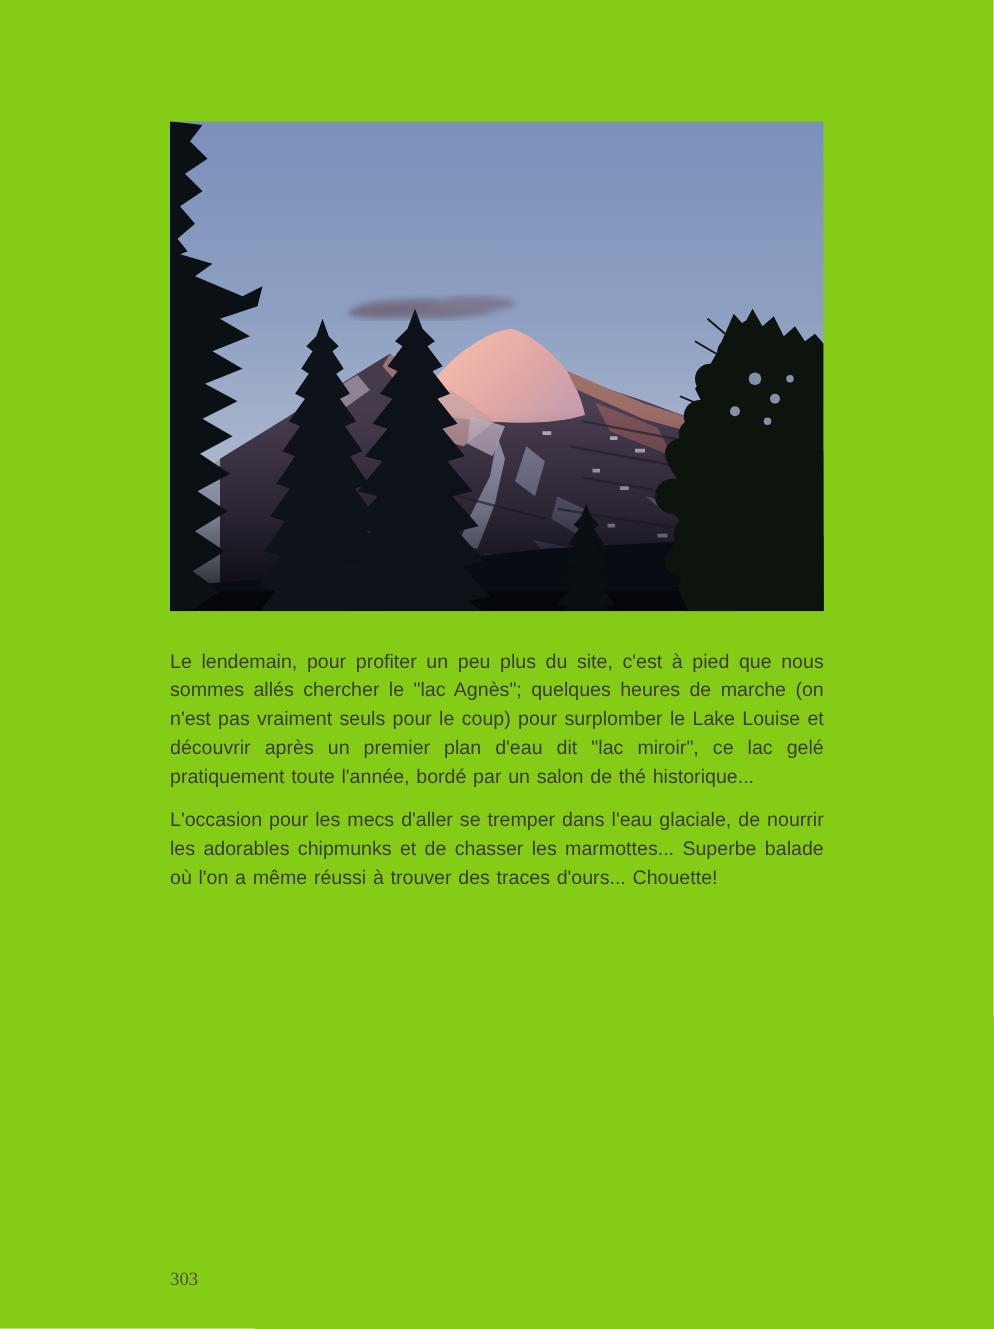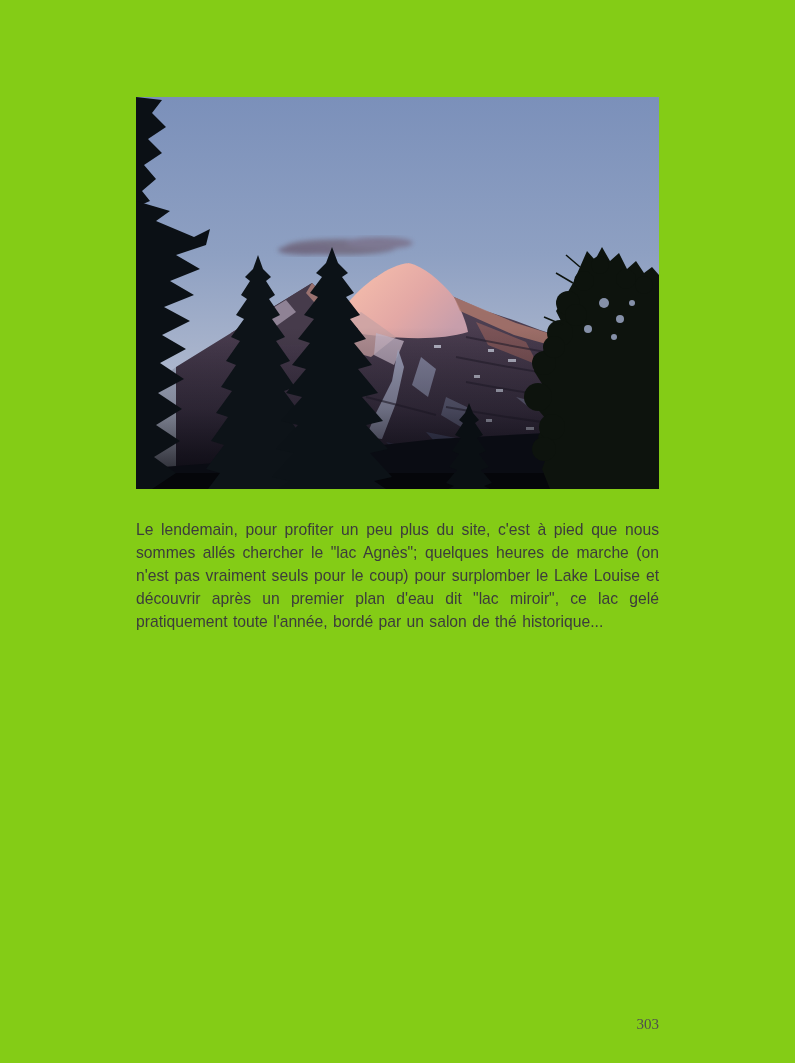--- a/index.html
+++ b/index.html
@@ -33,21 +33,21 @@
     line-height: 23px;
     color: #3c3c3c;
     text-align: justify;
     word-spacing: 1px;
   }
   .page-number {
     position: absolute;
     left: 136px;
     top: 1016px;
     width: 523px;
-    text-align: right;
+    text-align: left;
     font-family: "Liberation Serif", serif;
     font-size: 15px;
     color: #4f4f4f;
   }
 </style>
 </head>
 <body>
 
 <div class="page">
 
@@ -183,17 +183,18 @@
           <circle cx="484" cy="222" r="4"></circle>
             <circle cx="496" cy="206" r="3"></circle>
           <circle cx="478" cy="240" r="3"></circle>
         </g>
       </g>
     </svg>
   </figure>
 
   <div class="text-block">
     <p>Le lendemain, pour profiter un peu plus du site, c'est à pied que nous sommes allés chercher le "lac Agnès"; quelques heures de marche (on n'est pas vraiment seuls pour le coup) pour surplomber le Lake Louise et découvrir après un premier plan d'eau dit "lac miroir", ce lac gelé pratiquement toute l'année, bordé par un salon de thé historique...</p>
+    <p>L'occasion pour les mecs d'aller se tremper dans l'eau glaciale, de nourrir les adorables chipmunks et de chasser les marmottes... Superbe balade où l'on a même réussi à trouver des traces d'ours... Chouette!</p>
   </div>
 
   <div class="page-number">303</div>
 
 </div>
 
 </body></html>

